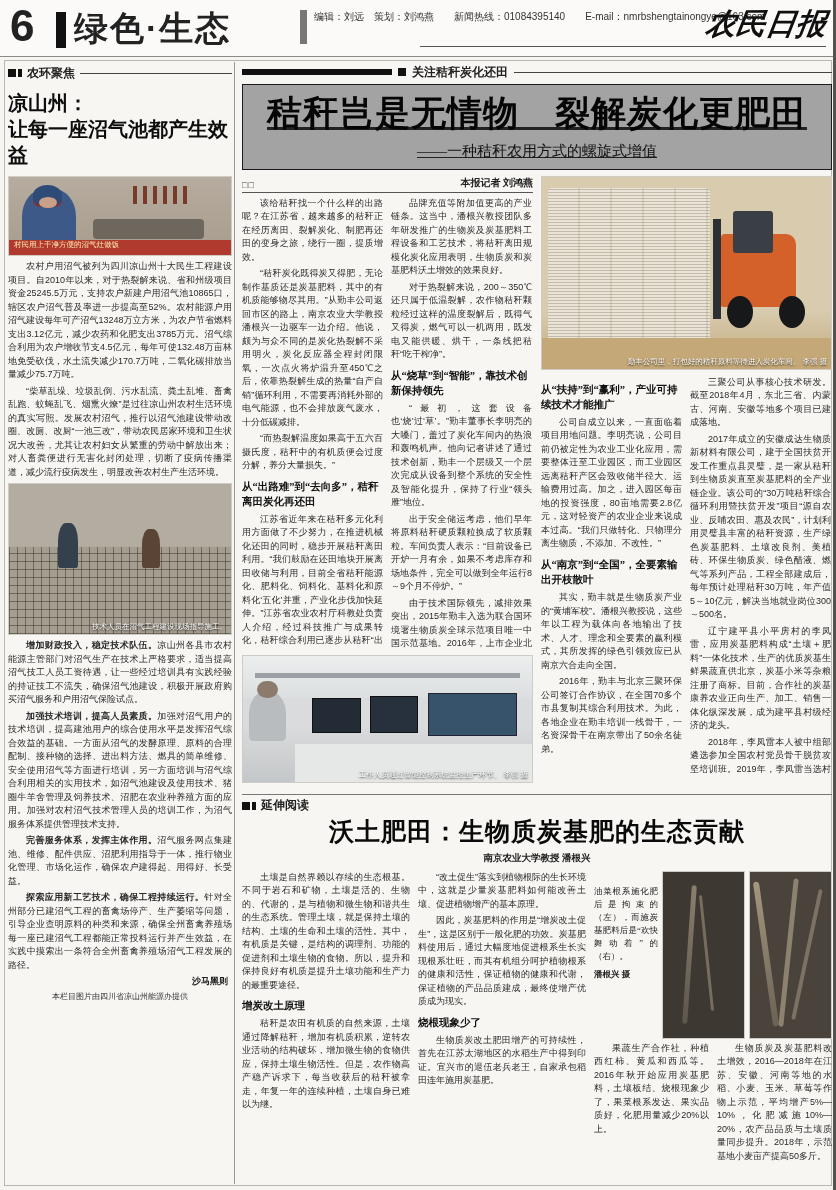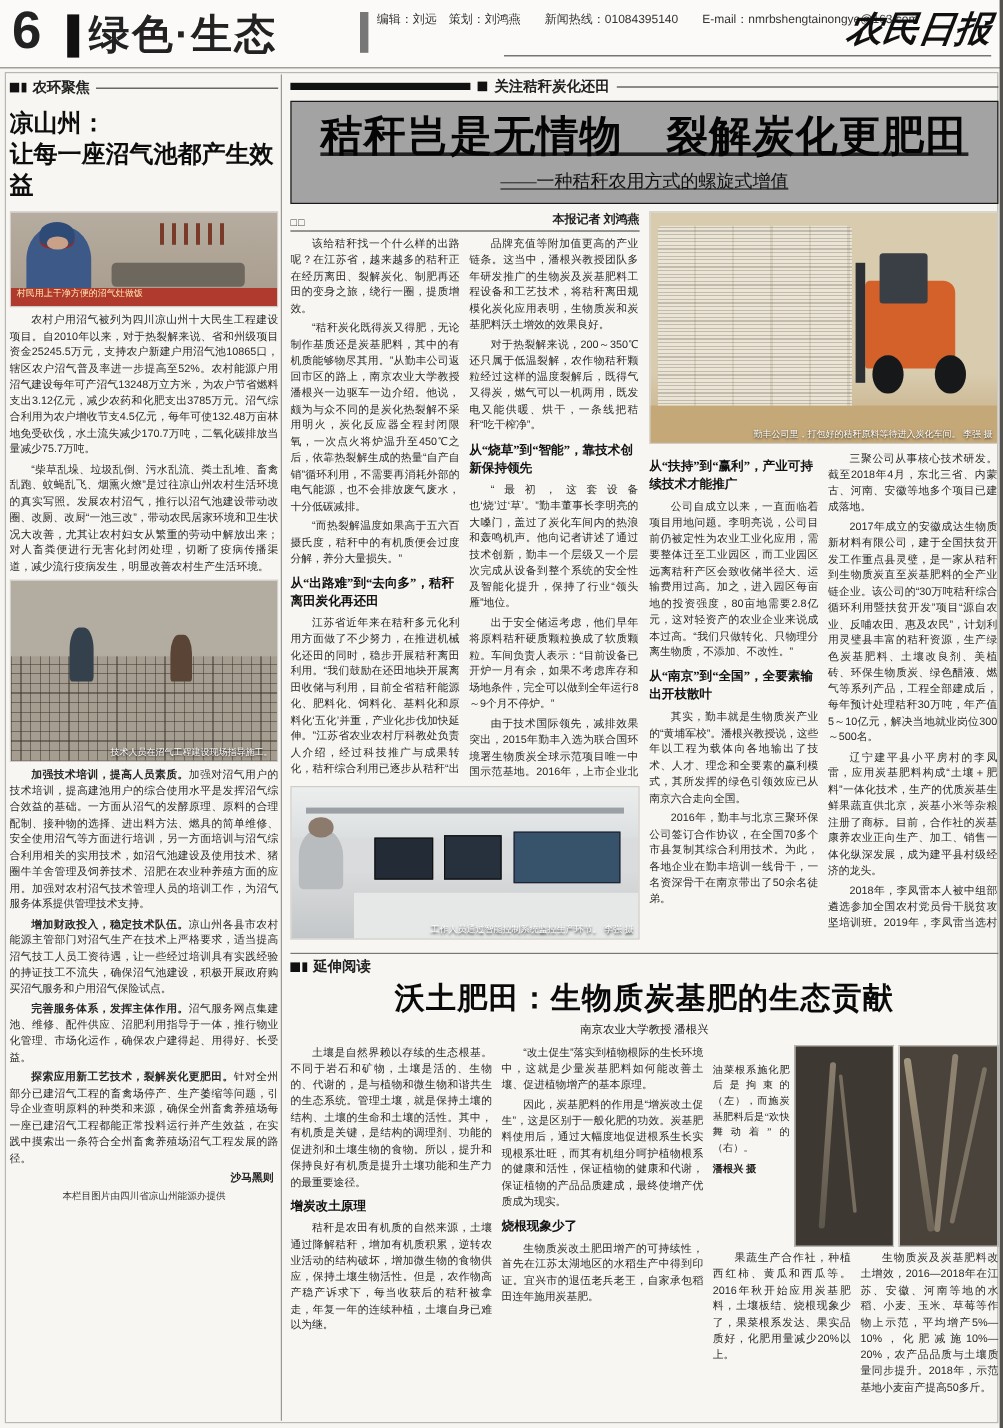--- a/index.html
+++ b/index.html
@@ -60,21 +60,21 @@
   .byline-row .boxes{font-size:9px;color:#444;letter-spacing:1px;}
   .byline-row .by{font-size:10px;font-weight:bold;font-family:"Liberation Serif",serif;}
   .cols2{display:flex;gap:8px;}
   .tcol{width:141px;overflow:hidden;}
   .tcol-tall{height:452px;}
   .tcol-right{height:398px;}
   .divider{border-top:1px solid #777;margin:6px 0 4px;}
   
   .b-title{text-align:center;font-family:"Liberation Serif",serif;font-weight:bold;font-size:25px;
            letter-spacing:1px;margin:2px 0 4px;color:#0a0a0a;}
-  .b-byline{text-align:center;font-size:9.5px;font-family:"Liberation Serif",serif;color:#222;margin-bottom:6px;}
+  .b-byline{text-align:center;font-size:9.5px;font-family:"Liberation Serif",serif;color:#222;margin-bottom:6px;font-weight:bold;}
   .b-cols{display:flex;gap:8px;height:322px;}
   .b-col{width:168px;overflow:hidden;}
   .b-right{width:238px;display:flex;flex-direction:column;gap:5px;}
   .b-r1{display:flex;gap:4px;height:166px;}
   .inset-cap{width:64px;font-family:"Liberation Serif",serif;font-size:8.5px;line-height:1.55;
              color:#1d1d1d;padding-top:14px;text-align:justify;}
   .inset-cap .credit{display:block;font-weight:bold;margin-top:4px;}
   .b-r2{display:flex;gap:8px;flex:1;}
   .b-mini{width:115px;overflow:hidden;}
   
@@ -137,28 +137,28 @@
     <div class="photo ph-build">
       <div class="art" style="left:0;bottom:0;width:100%;height:58%;background:
         repeating-linear-gradient(90deg,rgba(55,50,44,.5) 0 1px,transparent 1px 8px),
         repeating-linear-gradient(0deg,rgba(55,50,44,.5) 0 1px,transparent 1px 8px),#a59d90;"></div>
       <div class="art" style="left:22%;top:26%;width:9%;height:30%;background:#35404d;border-radius:40% 40% 10% 10%;"></div>
       <div class="art" style="left:60%;top:30%;width:8%;height:26%;background:#5a4436;border-radius:40% 40% 10% 10%;"></div>
       <div class="pcap">技术人员在沼气工程建设现场指导施工。</div>
     </div>
 
     <div>
+        <p class="para"><strong>增加财政投入，稳定技术队伍。</strong>凉山州各县市农村能源主管部门对沼气生产在技术上严格要求，适当提高沼气技工人员工资待遇，让一些经过培训具有实践经验的持证技工不流失，确保沼气池建设，积极开展政府购买沼气服务和户用沼气保险试点。</p>
         <p class="para"><strong>加强技术培训，提高人员素质。</strong>加强对沼气用户的技术培训，提高建池用户的综合使用水平是发挥沼气综合效益的基础。一方面从沼气的发酵原理、原料的合理配制、接种物的选择、进出料方法、燃具的简单维修、安全使用沼气等方面进行培训，另一方面培训与沼气综合利用相关的实用技术，如沼气池建设及使用技术、猪圈牛羊舍管理及饲养技术、沼肥在农业种养殖方面的应用。加强对农村沼气技术管理人员的培训工作，为沼气服务体系提供管理技术支持。</p>
-        <p class="para"><strong>增加财政投入，稳定技术队伍。</strong>凉山州各县市农村能源主管部门对沼气生产在技术上严格要求，适当提高沼气技工人员工资待遇，让一些经过培训具有实践经验的持证技工不流失，确保沼气池建设，积极开展政府购买沼气服务和户用沼气保险试点。</p>
         <p class="para"><strong>完善服务体系，发挥主体作用。</strong>沼气服务网点集建池、维修、配件供应、沼肥利用指导于一体，推行物业化管理、市场化运作，确保农户建得起、用得好、长受益。</p>
       </div>
 
 
     <div>
-        <p class="para"><strong>探索应用新工艺技术，裂解炭化更肥田。</strong>针对全州部分已建沼气工程的畜禽场停产、生产萎缩等问题，引导企业查明原料的种类和来源，确保全州畜禽养殖场每一座已建沼气工程都能正常投料运行并产生效益，在实践中摸索出一条符合全州畜禽养殖场沼气工程发展的路径。</p>
+        <p class="para"><strong>探索应用新工艺技术，确保工程持续运行。</strong>针对全州部分已建沼气工程的畜禽场停产、生产萎缩等问题，引导企业查明原料的种类和来源，确保全州畜禽养殖场每一座已建沼气工程都能正常投料运行并产生效益，在实践中摸索出一条符合全州畜禽养殖场沼气工程发展的路径。</p>
       </div>
     <div class="l-author">沙马黑则</div>
     <div class="l-footnote">本栏目图片由四川省凉山州能源办提供</div>
   </div>
 
   <div class="maincol">
     <div class="m-kicker">
       <span class="thick"></span>
       <span class="sq"></span>
       <span class="kt">关注秸秆炭化还田</span>

